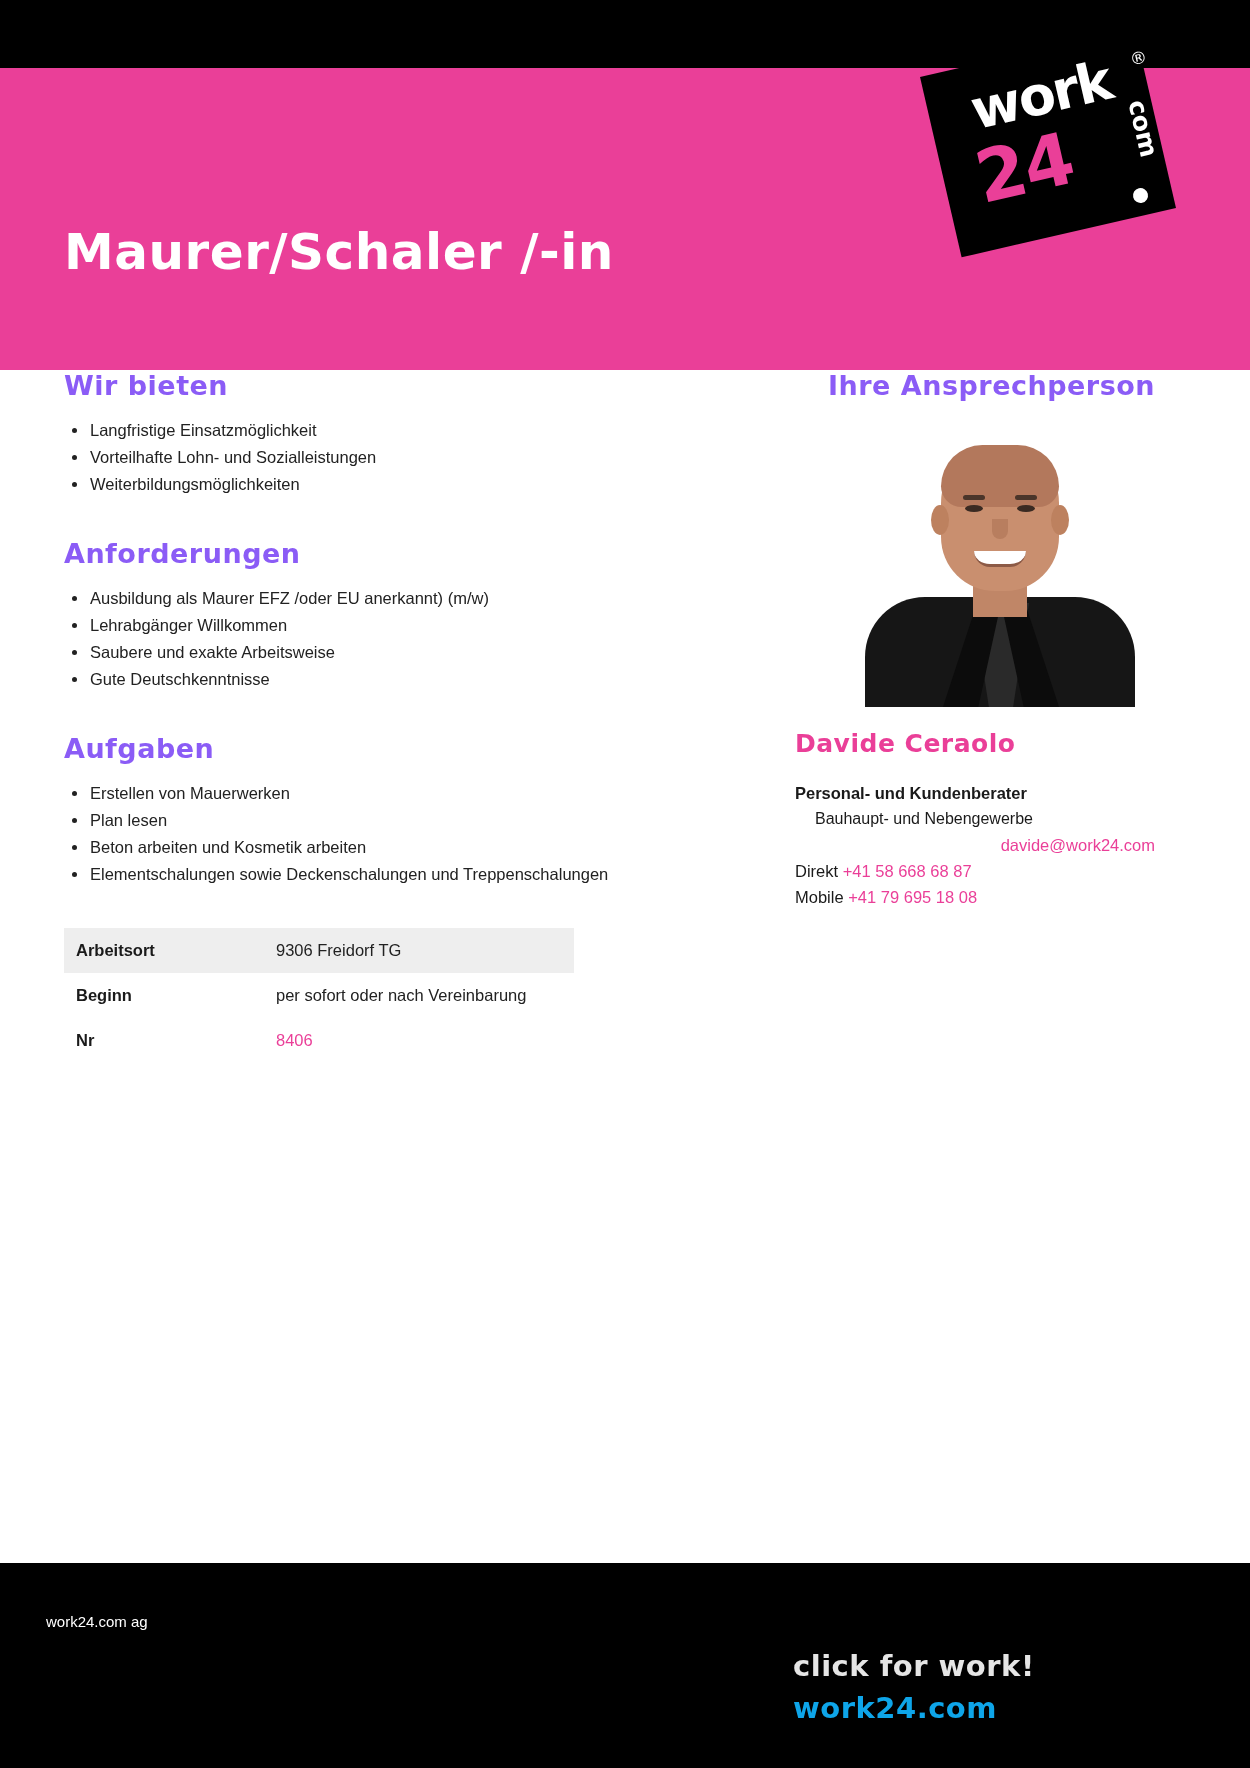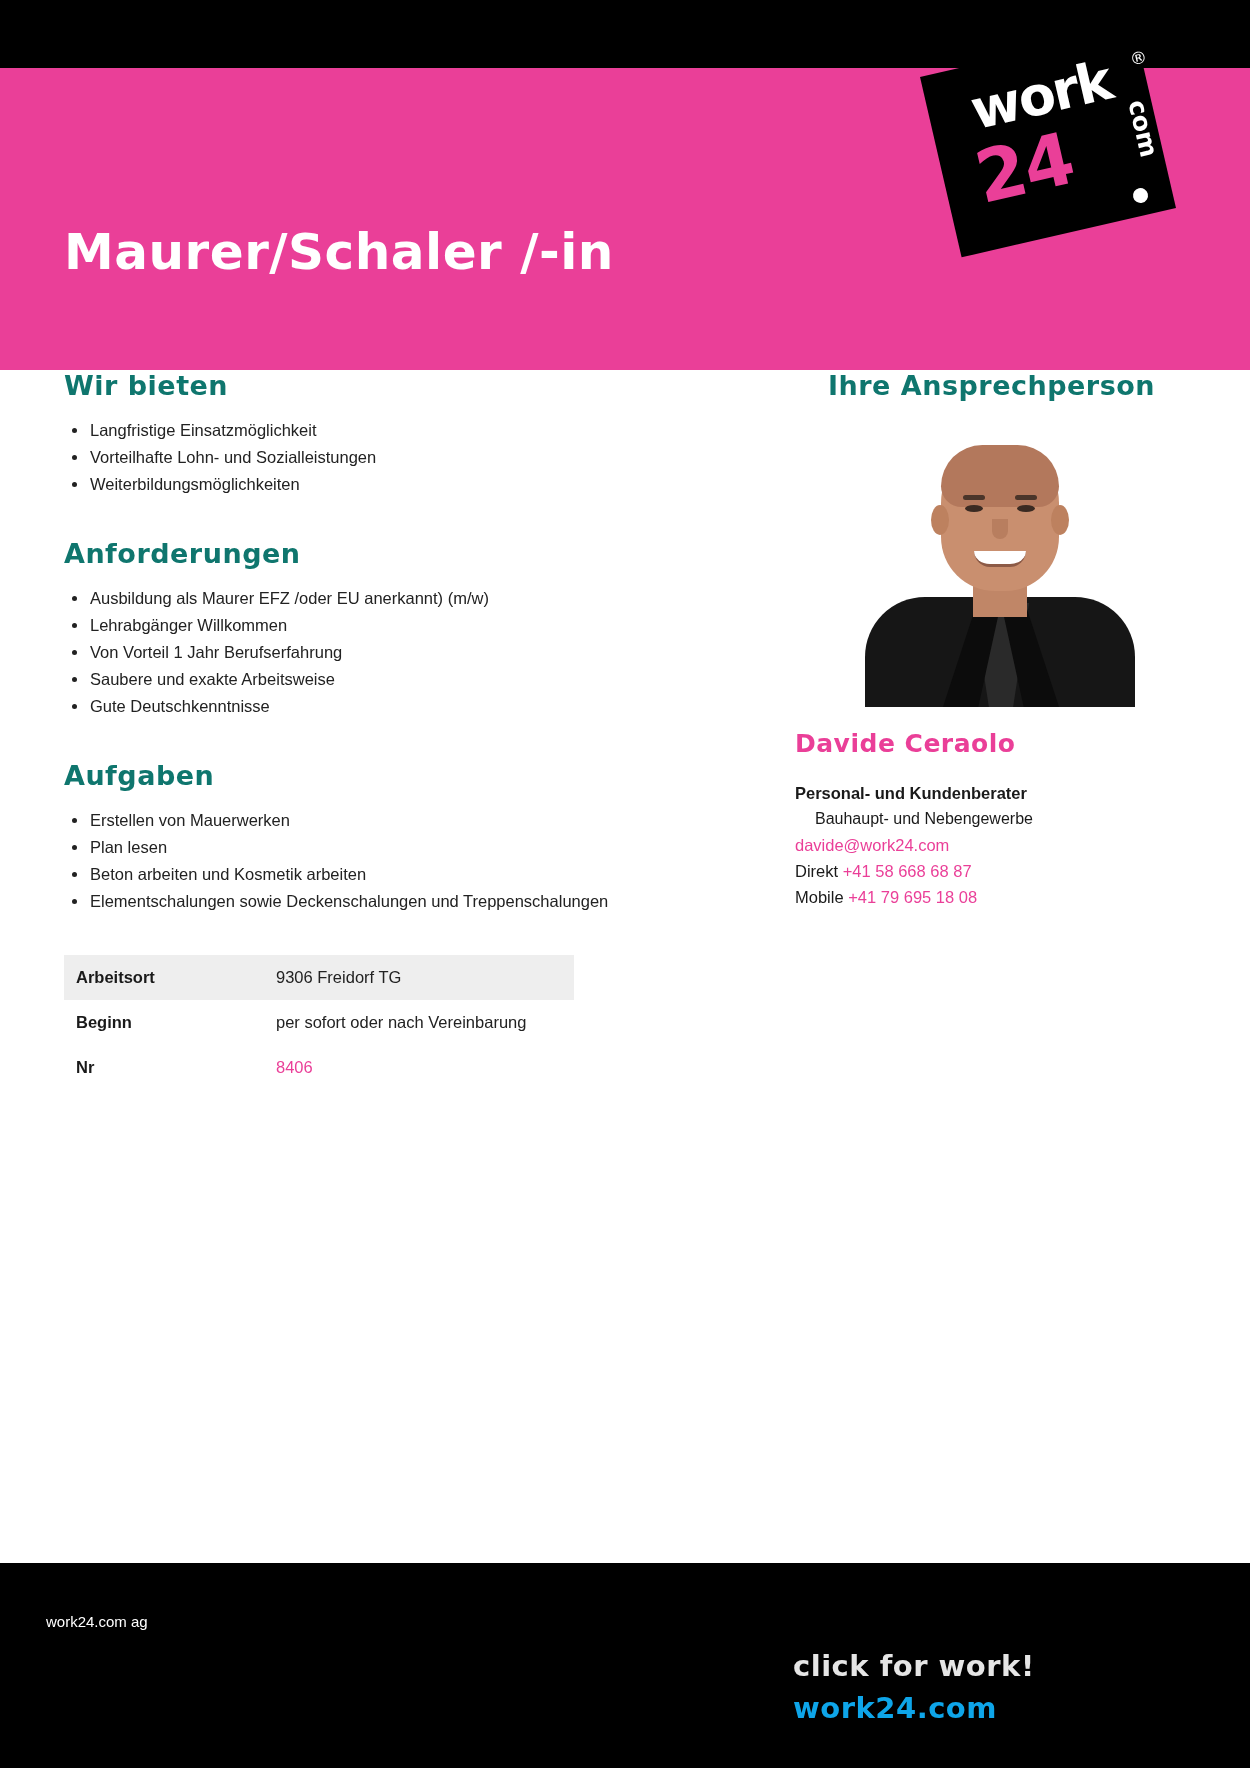--- a/index.html
+++ b/index.html
@@ -127,21 +127,21 @@
   }
   .col-right {
     position: absolute;
     left: 795px;
     top: 0;
     width: 360px;
   }
 
   h2.section {
     font-family: "DejaVu Sans", sans-serif;
-    color: #0f766e;
+    color: #8b5cf6;
     font-size: 27px;
     font-weight: bold;
     margin: 0 0 16px 0;
     letter-spacing: 0.5px;
   }
   h2.section.right {
     text-align: right;
     margin-bottom: 26px;
   }
 
@@ -263,20 +263,21 @@
     font-size: 16px;
     line-height: 26px;
     margin-left: 20px;
   }
   .contact-email {
     font-size: 16.5px;
     color: #ea3f98;
     line-height: 26px;
     text-decoration: none;
     display: block;
+    text-align: right;
   }
   .contact-line {
     font-size: 16.5px;
     line-height: 26px;
   }
   .contact-line .num { color: #ea3f98; }
 
   
   .footer-black {
     position: absolute;
@@ -340,21 +341,20 @@
     <ul class="bullets">
       <li>Langfristige Einsatzmöglichkeit</li>
       <li>Vorteilhafte Lohn- und Sozialleistungen</li>
       <li>Weiterbildungsmöglichkeiten</li>
     </ul>
 
     <h2 class="section">Anforderungen</h2>
     <ul class="bullets">
       <li>Ausbildung als Maurer EFZ /oder  EU anerkannt) (m/w)</li>
       <li>Lehrabgänger Willkommen</li>
-      <li>Von Vorteil 1 Jahr Berufserfahrung</li>
       <li>Saubere und exakte Arbeitsweise</li>
       <li>Gute Deutschkenntnisse</li>
     </ul>
 
     <h2 class="section">Aufgaben</h2>
     <ul class="bullets">
       <li>Erstellen von Mauerwerken</li>
       <li>Plan lesen</li>
       <li>Beton arbeiten und Kosmetik arbeiten</li>
       <li>Elementschalungen sowie Deckenschalungen und Treppenschalungen</li>

